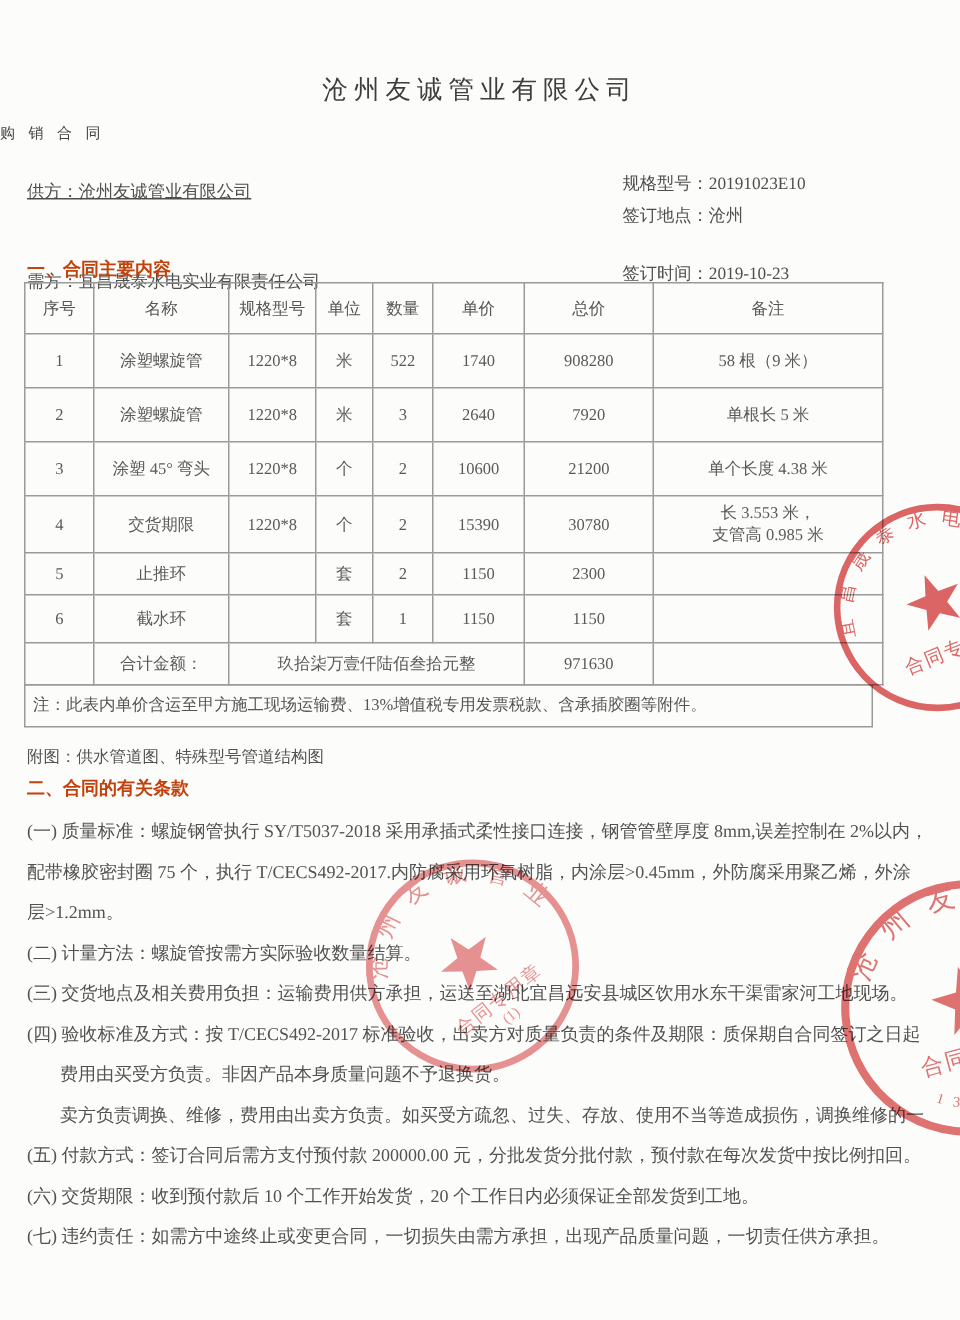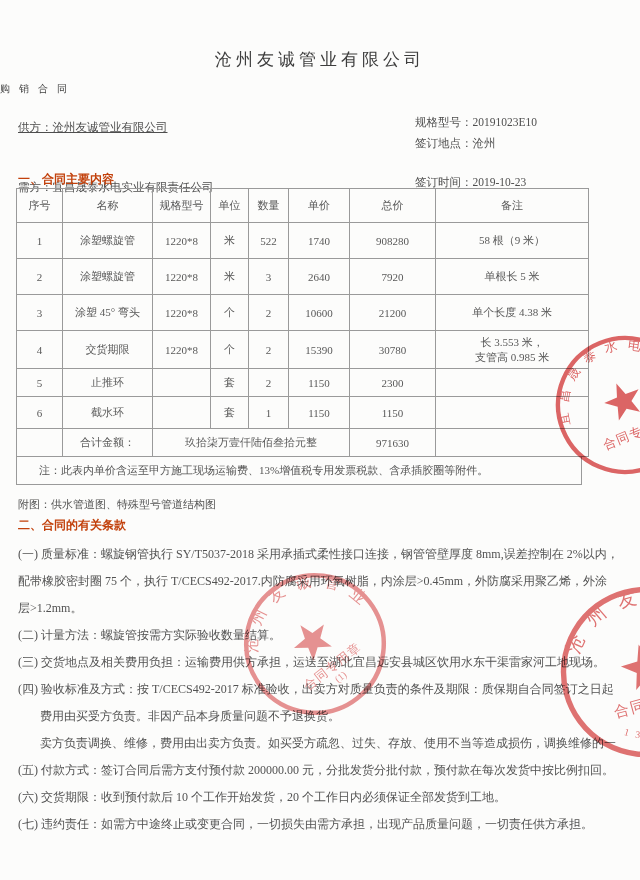--- a/index.html
+++ b/index.html
@@ -32,21 +32,21 @@
     border: 1px solid var(--line); text-align: center; vertical-align: middle;
     font-weight: normal; overflow: hidden; padding: 0;
   }
   table.items th { color: #555; }
   .remark-2line div { line-height: 15px; }
 
   .note-box {
     left: 16px; top: 456px; width: 566px; height: 29px;
     border: 1px solid var(--line);
     font-size: 11px; line-height: 27px; color: #555;
-    padding-left: 22px; white-space: nowrap; overflow: hidden;
+    padding-left: 5px; white-space: nowrap; overflow: hidden;
   }
   .attachment { left: 18px; top: 497px; font-size: 11px; color: #525252; white-space: nowrap; }
 
   .terms { left: 18px; top: 541px; width: 615px; font-size: 12px; color: #525252; }
   .terms .line { height: 27px; line-height: 27px; white-space: nowrap; overflow: hidden; }
   .terms .indent { padding-left: 22px; }
 
   .stamp { position: absolute; mix-blend-mode: multiply; pointer-events: none; }
   .stamp svg { display: block; }
   .stamp circle { fill: none; stroke: var(--stamp-red); stroke-width: 3.6; }

